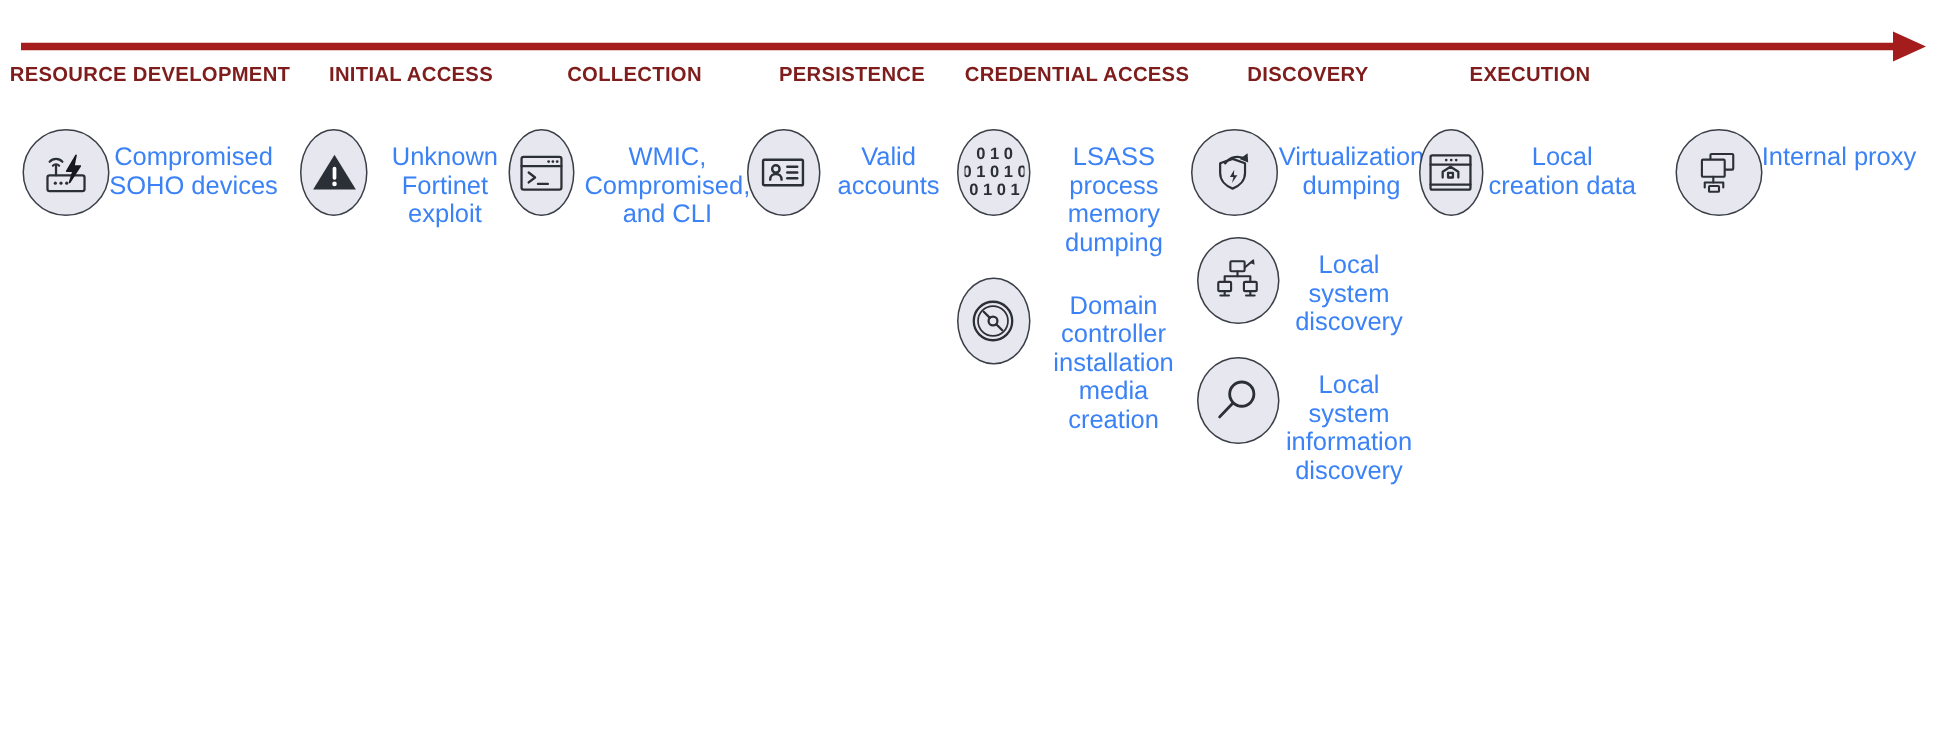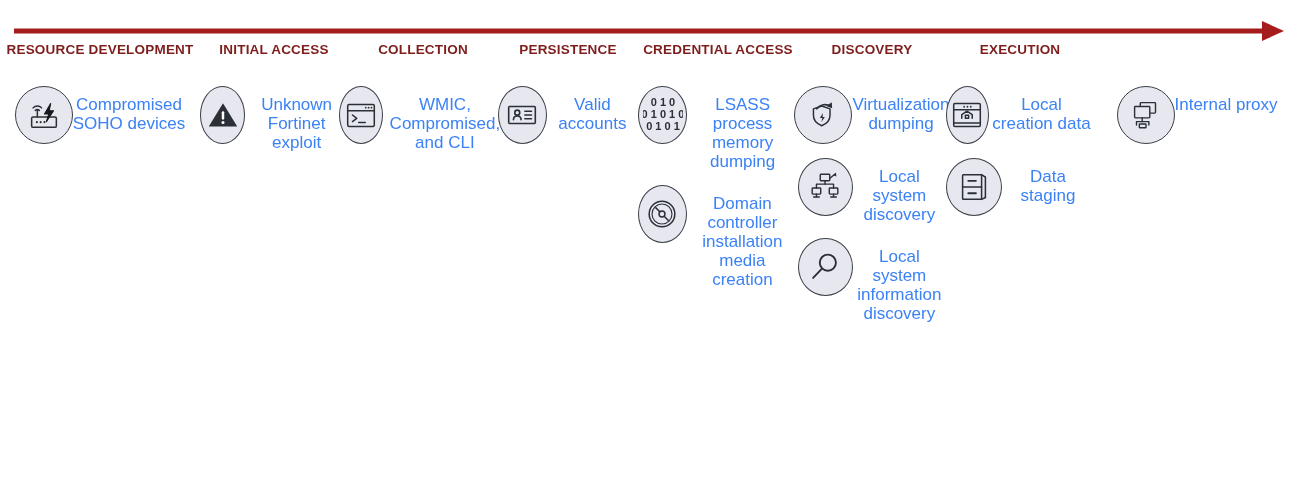--- a/index.html
+++ b/index.html
@@ -264,34 +264,20 @@
             <line x1="6" y1="28.5" x2="34" y2="28.5"></line>
             <circle cx="17" cy="11.3" r="0.95" fill="#2b2f36" stroke="none"></circle>
             <circle cx="20.5" cy="11.3" r="0.95" fill="#2b2f36" stroke="none"></circle>
             <circle cx="24" cy="11.3" r="0.95" fill="#2b2f36" stroke="none"></circle>
             <polyline points="14.5,23.5 14.5,19.5 20,16 25.5,19.5 25.5,23.5"></polyline>
             <rect x="18.3" y="20.2" width="3.4" height="3.3"></rect>
           </svg>
         </div>
         <div class="tech-label">Local creation data</div>
       </div>
-      <div class="technique">
-        <div class="tech-icon">
-          <svg viewBox="0 0 40 40" width="38" height="38" fill="none" stroke="#2b2f36" stroke-width="1.6" stroke-linecap="round" stroke-linejoin="round">
-            <rect x="8" y="7" width="20" height="26" rx="0.8"></rect>
-            <line x1="8" y1="20" x2="28" y2="20"></line>
-            <line x1="14" y1="13.5" x2="22" y2="13.5" stroke-width="2"></line>
-            <line x1="14" y1="26.5" x2="22" y2="26.5" stroke-width="2"></line>
-            <line x1="28" y1="7" x2="32" y2="9.5"></line>
-            <line x1="32" y1="9.5" x2="32" y2="31"></line>
-            <line x1="28" y1="33" x2="32" y2="31"></line>
-          </svg>
-        </div>
-        <div class="tech-label">Data staging</div>
-      </div>
     </div>
 
     <div class="stage-column" style="width:206px">
       <div class="technique">
         <div class="tech-icon">
           <svg viewBox="0 0 40 40" width="38" height="38" fill="none" stroke="#2b2f36" stroke-width="1.5" stroke-linecap="round" stroke-linejoin="round">
             <rect x="14" y="7" width="16" height="11" rx="0.8"></rect>
             <rect x="8" y="11" width="16" height="12" rx="0.8" fill="#e7e8ef"></rect>
             <line x1="16" y1="23" x2="16" y2="27"></line>
             <polyline points="10,30.5 10,27 23,27 23,30.5"></polyline>

